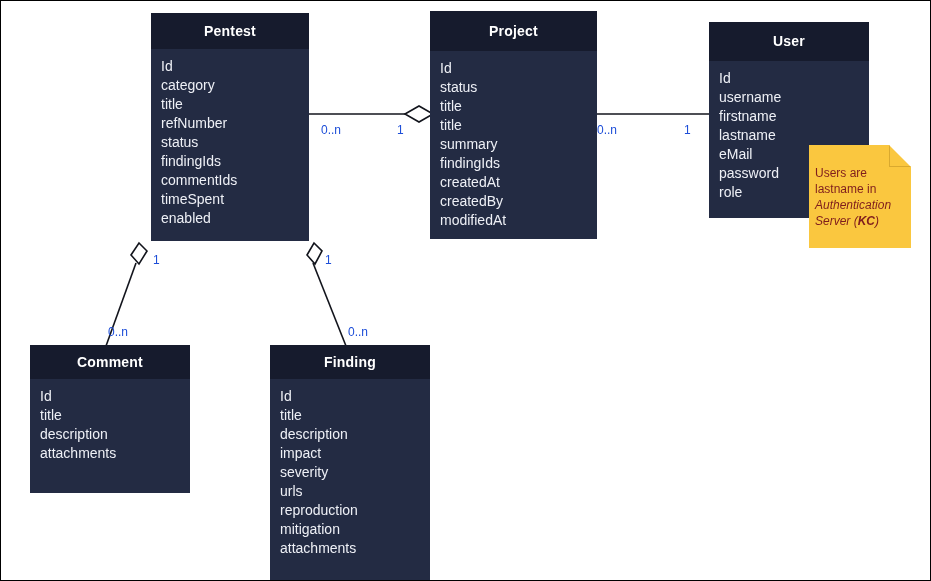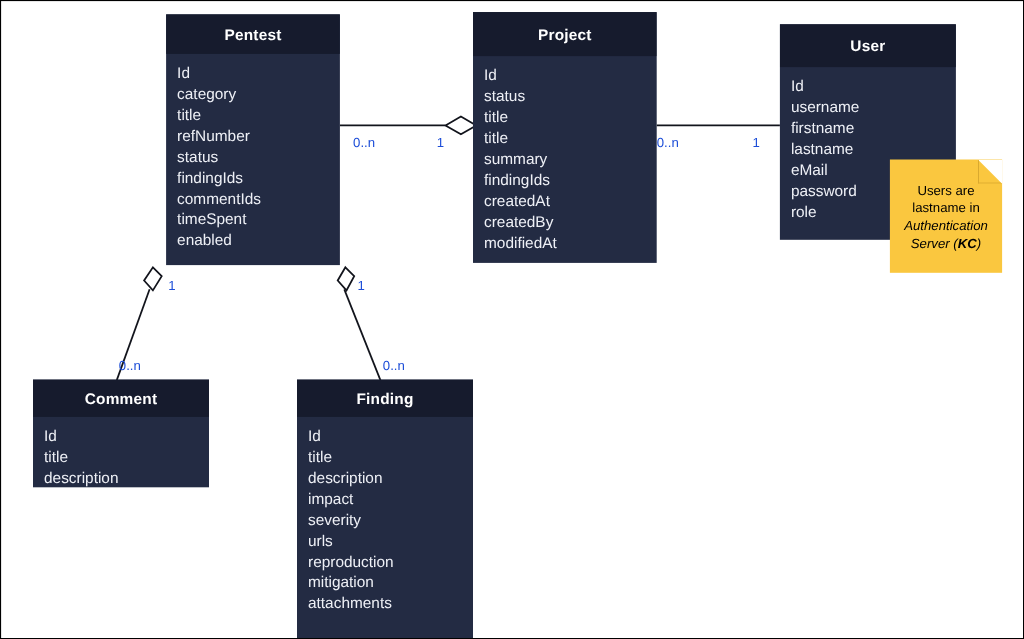--- a/index.html
+++ b/index.html
@@ -59,24 +59,23 @@
   .note {
     position: absolute;
     background: #fac73f;
     box-sizing: border-box;
   }
   .note-text {
     position: absolute;
     left: 0;
     right: 0;
     top: 20px;
-    text-align: center;
     font-size: 12px;
     line-height: 16px;
-    color: #000000;
+    color: #7f1d1d;
     padding: 0 6px;
     box-sizing: border-box;
   }
   .note-fold {
     position: absolute;
     top: 0;
     right: 0;
     width: 22px;
     height: 22px;
     background: #ffffff;
@@ -163,21 +162,21 @@
       <div class="uml-attr">Id</div>
       <div class="uml-attr">username</div>
       <div class="uml-attr">firstname</div>
       <div class="uml-attr">lastname</div>
       <div class="uml-attr">eMail</div>
       <div class="uml-attr">password</div>
       <div class="uml-attr">role</div>
     </div>
   </div>
 
-  <div class="uml-class" style="left:29px; top:344px; width:160px; height:98px;">
+  <div class="uml-class" style="left:29px; top:344px; width:160px; height:148px;">
     <div class="uml-header" style="height:34px; line-height:34px;">Comment</div>
     <div class="uml-attrs">
       <div class="uml-attr">Id</div>
       <div class="uml-attr">title</div>
       <div class="uml-attr">description</div>
       <div class="uml-attr">attachments</div>
     </div>
   </div>
 
   <div class="uml-class" style="left:269px; top:344px; width:160px; height:251px;">

